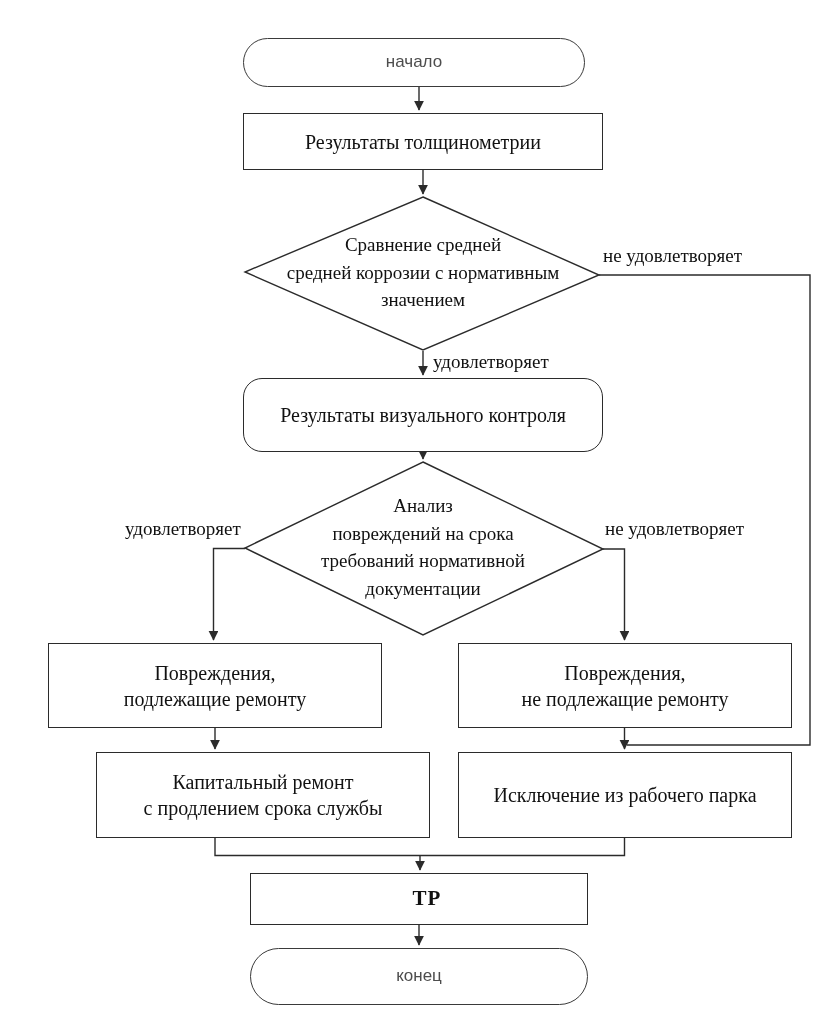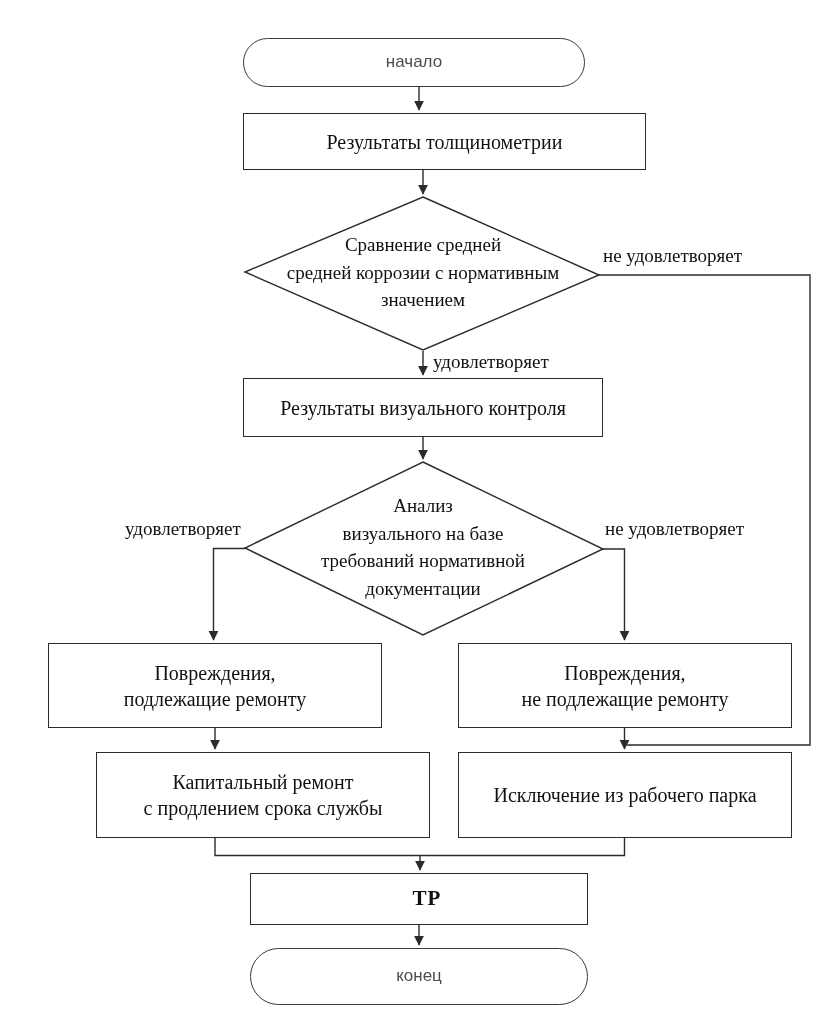--- a/index.html
+++ b/index.html
@@ -79,40 +79,40 @@
     <path d="M419,925 V945" marker-end="url(#arrow)"></path>
 
     <polygon points="423,197 599,275 423,350 245,272"></polygon>
     <polygon points="423,462 603,549 423,635 245,548"></polygon>
   </svg>
 
   <div class="node terminator" style="left:243px; top:38px; width:342px; height:49px;">
     <span>начало</span>
   </div>
 
-  <div class="node rect" style="left:243px; top:113px; width:403px; height:57px;">
+  <div class="node rect" style="left:243px; top:113px; width:360px; height:57px;">
     <span>Результаты толщинометрии</span>
   </div>
 
   <div class="diamond-label" style="left:273px; top:231px; width:300px;">
     <div>Сравнение средней</div>
     <div>средней коррозии с нормативным</div>
     <div>значением</div>
   </div>
 
   <div class="edge-label" style="left:603px; top:245px;">не удовлетворяет</div>
   <div class="edge-label" style="left:433px; top:351px;">удовлетворяет</div>
 
-  <div class="node rect" style="left:243px; top:378px; width:360px; height:59px;">
+  <div class="node rect" style="left:243px; top:378px; width:360px; height:74px;border-radius:19px;">
     <span>Результаты визуального контроля</span>
   </div>
 
   <div class="diamond-label" style="left:283px; top:492px; width:280px;">
     <div>Анализ</div>
-    <div>визуального на базе</div>
+    <div>повреждений на срока</div>
     <div>требований нормативной</div>
     <div>документации</div>
   </div>
 
   <div class="edge-label" style="left:125px; top:518px;">удовлетворяет</div>
   <div class="edge-label" style="left:605px; top:518px;">не удовлетворяет</div>
 
   <div class="node rect" style="left:48px; top:643px; width:334px; height:85px;">
     <div>
       <div>Повреждения,</div>

